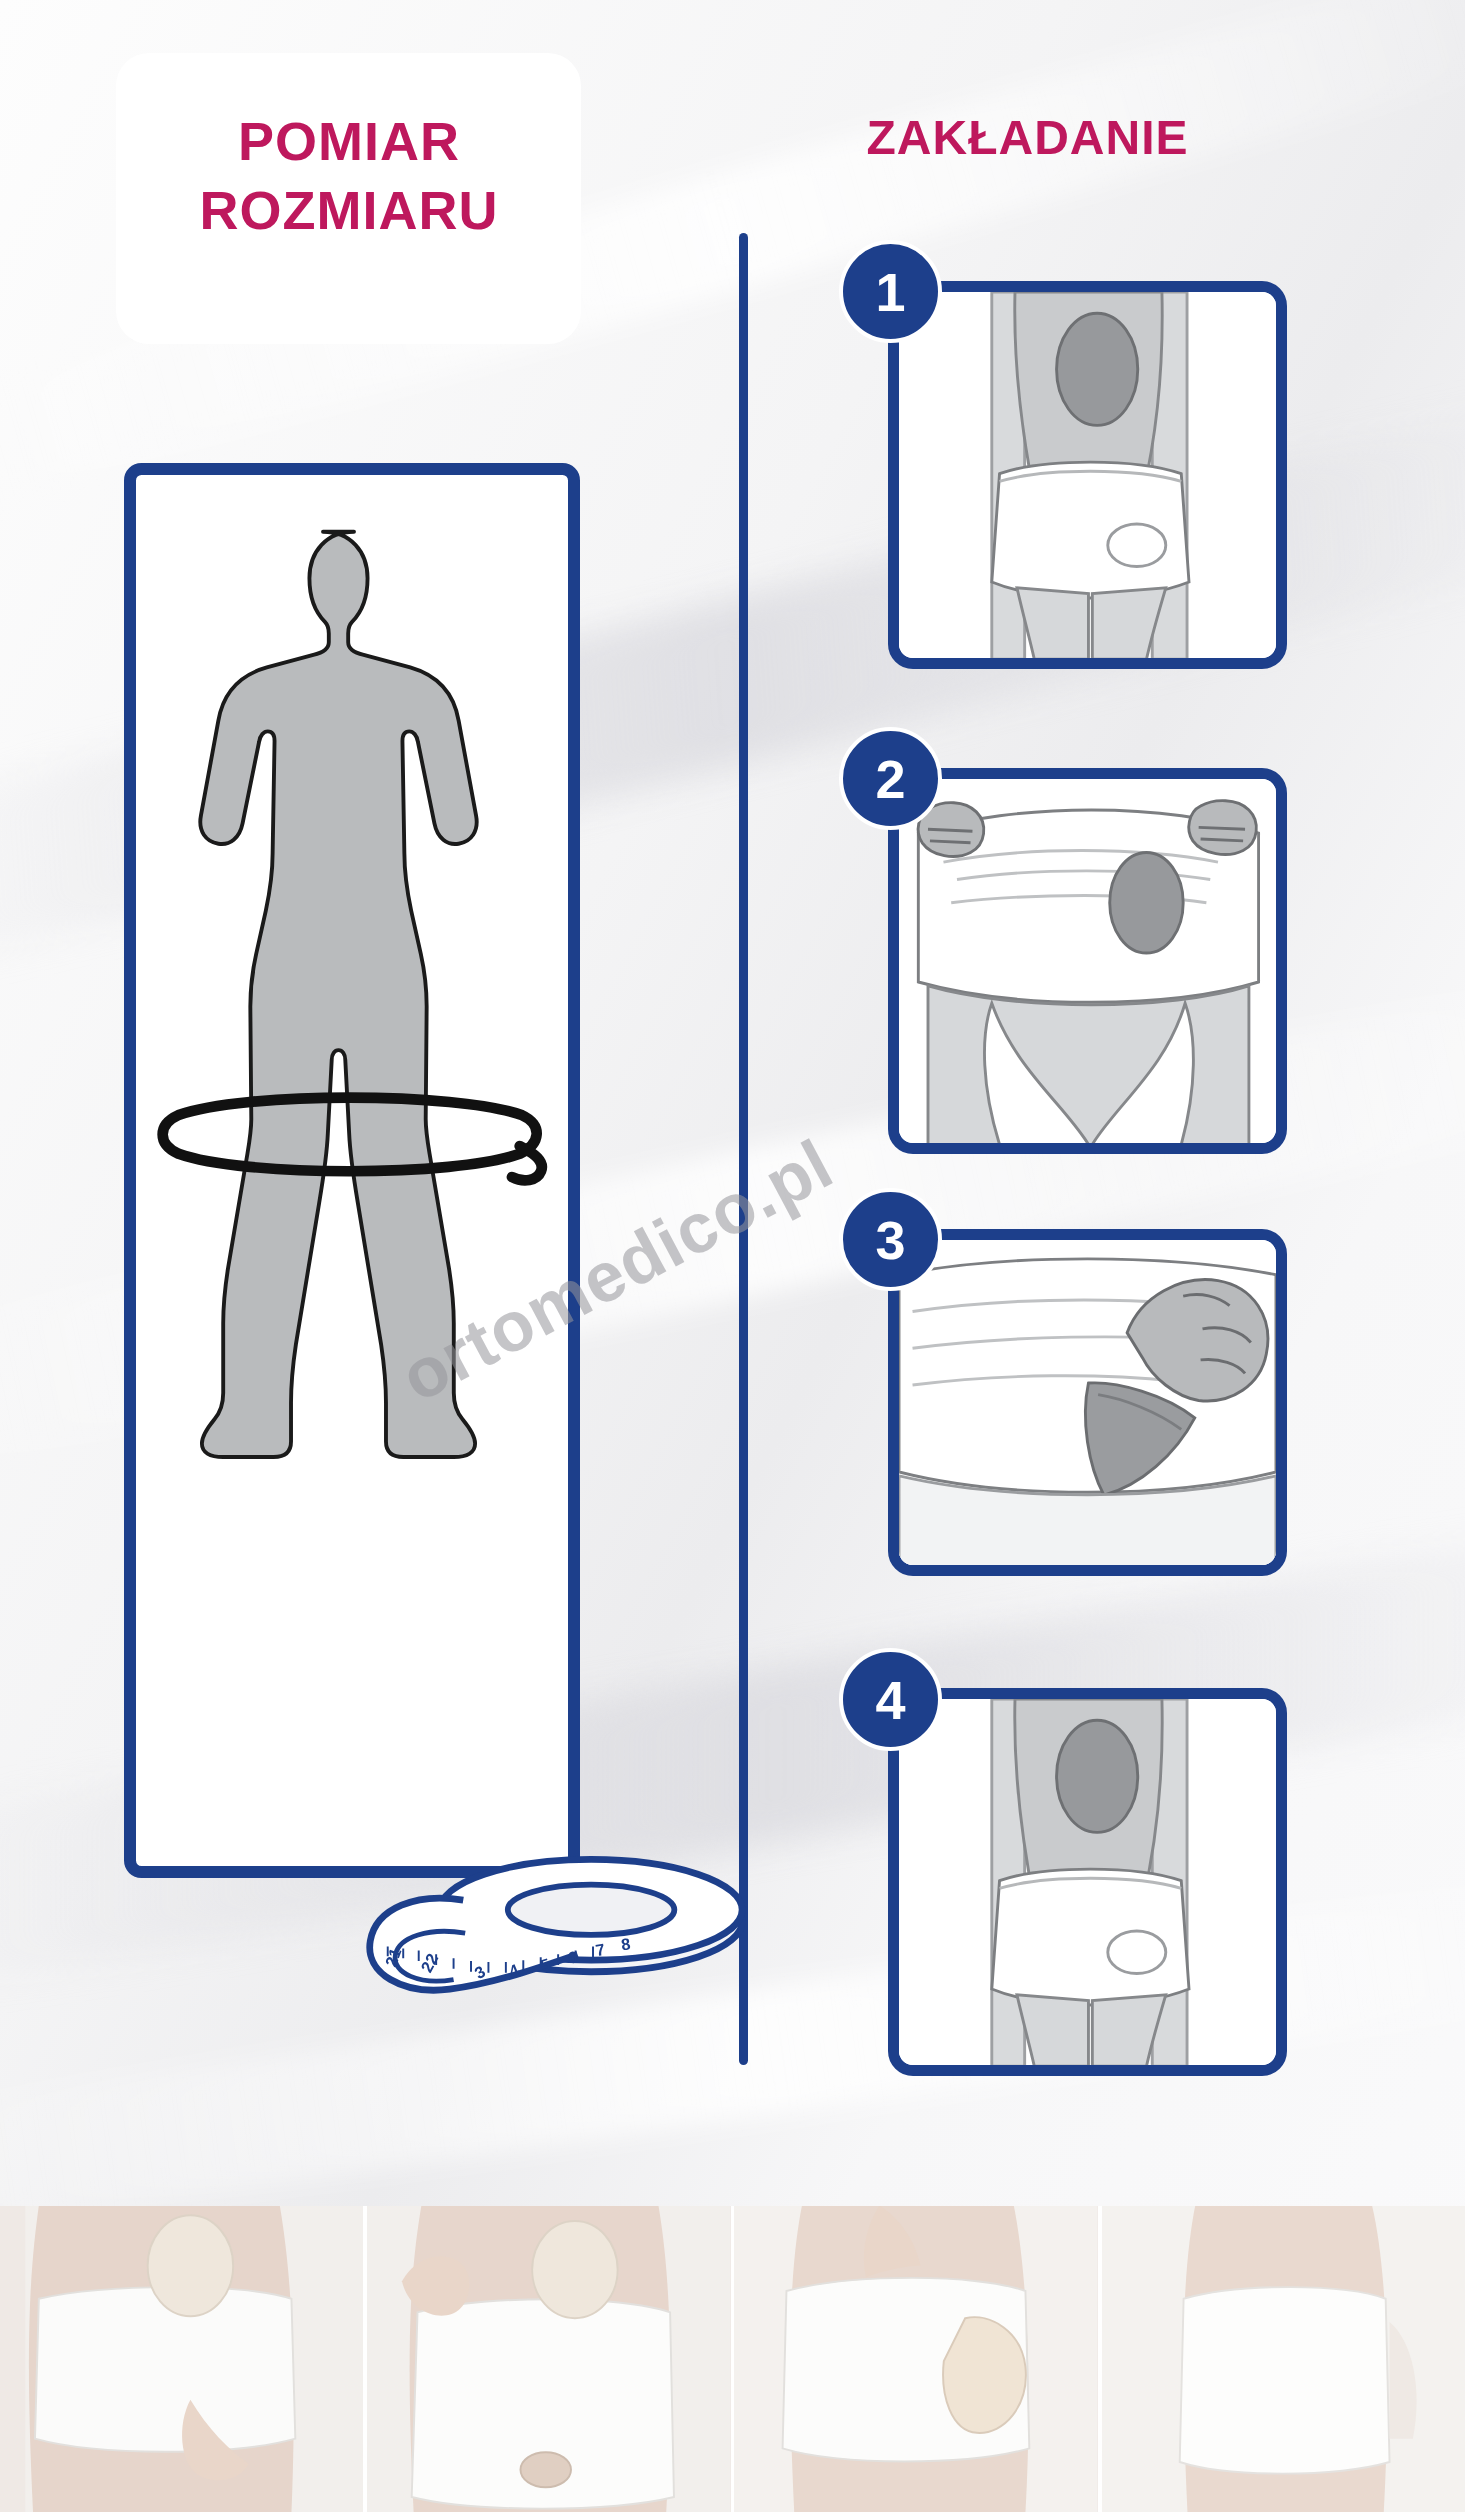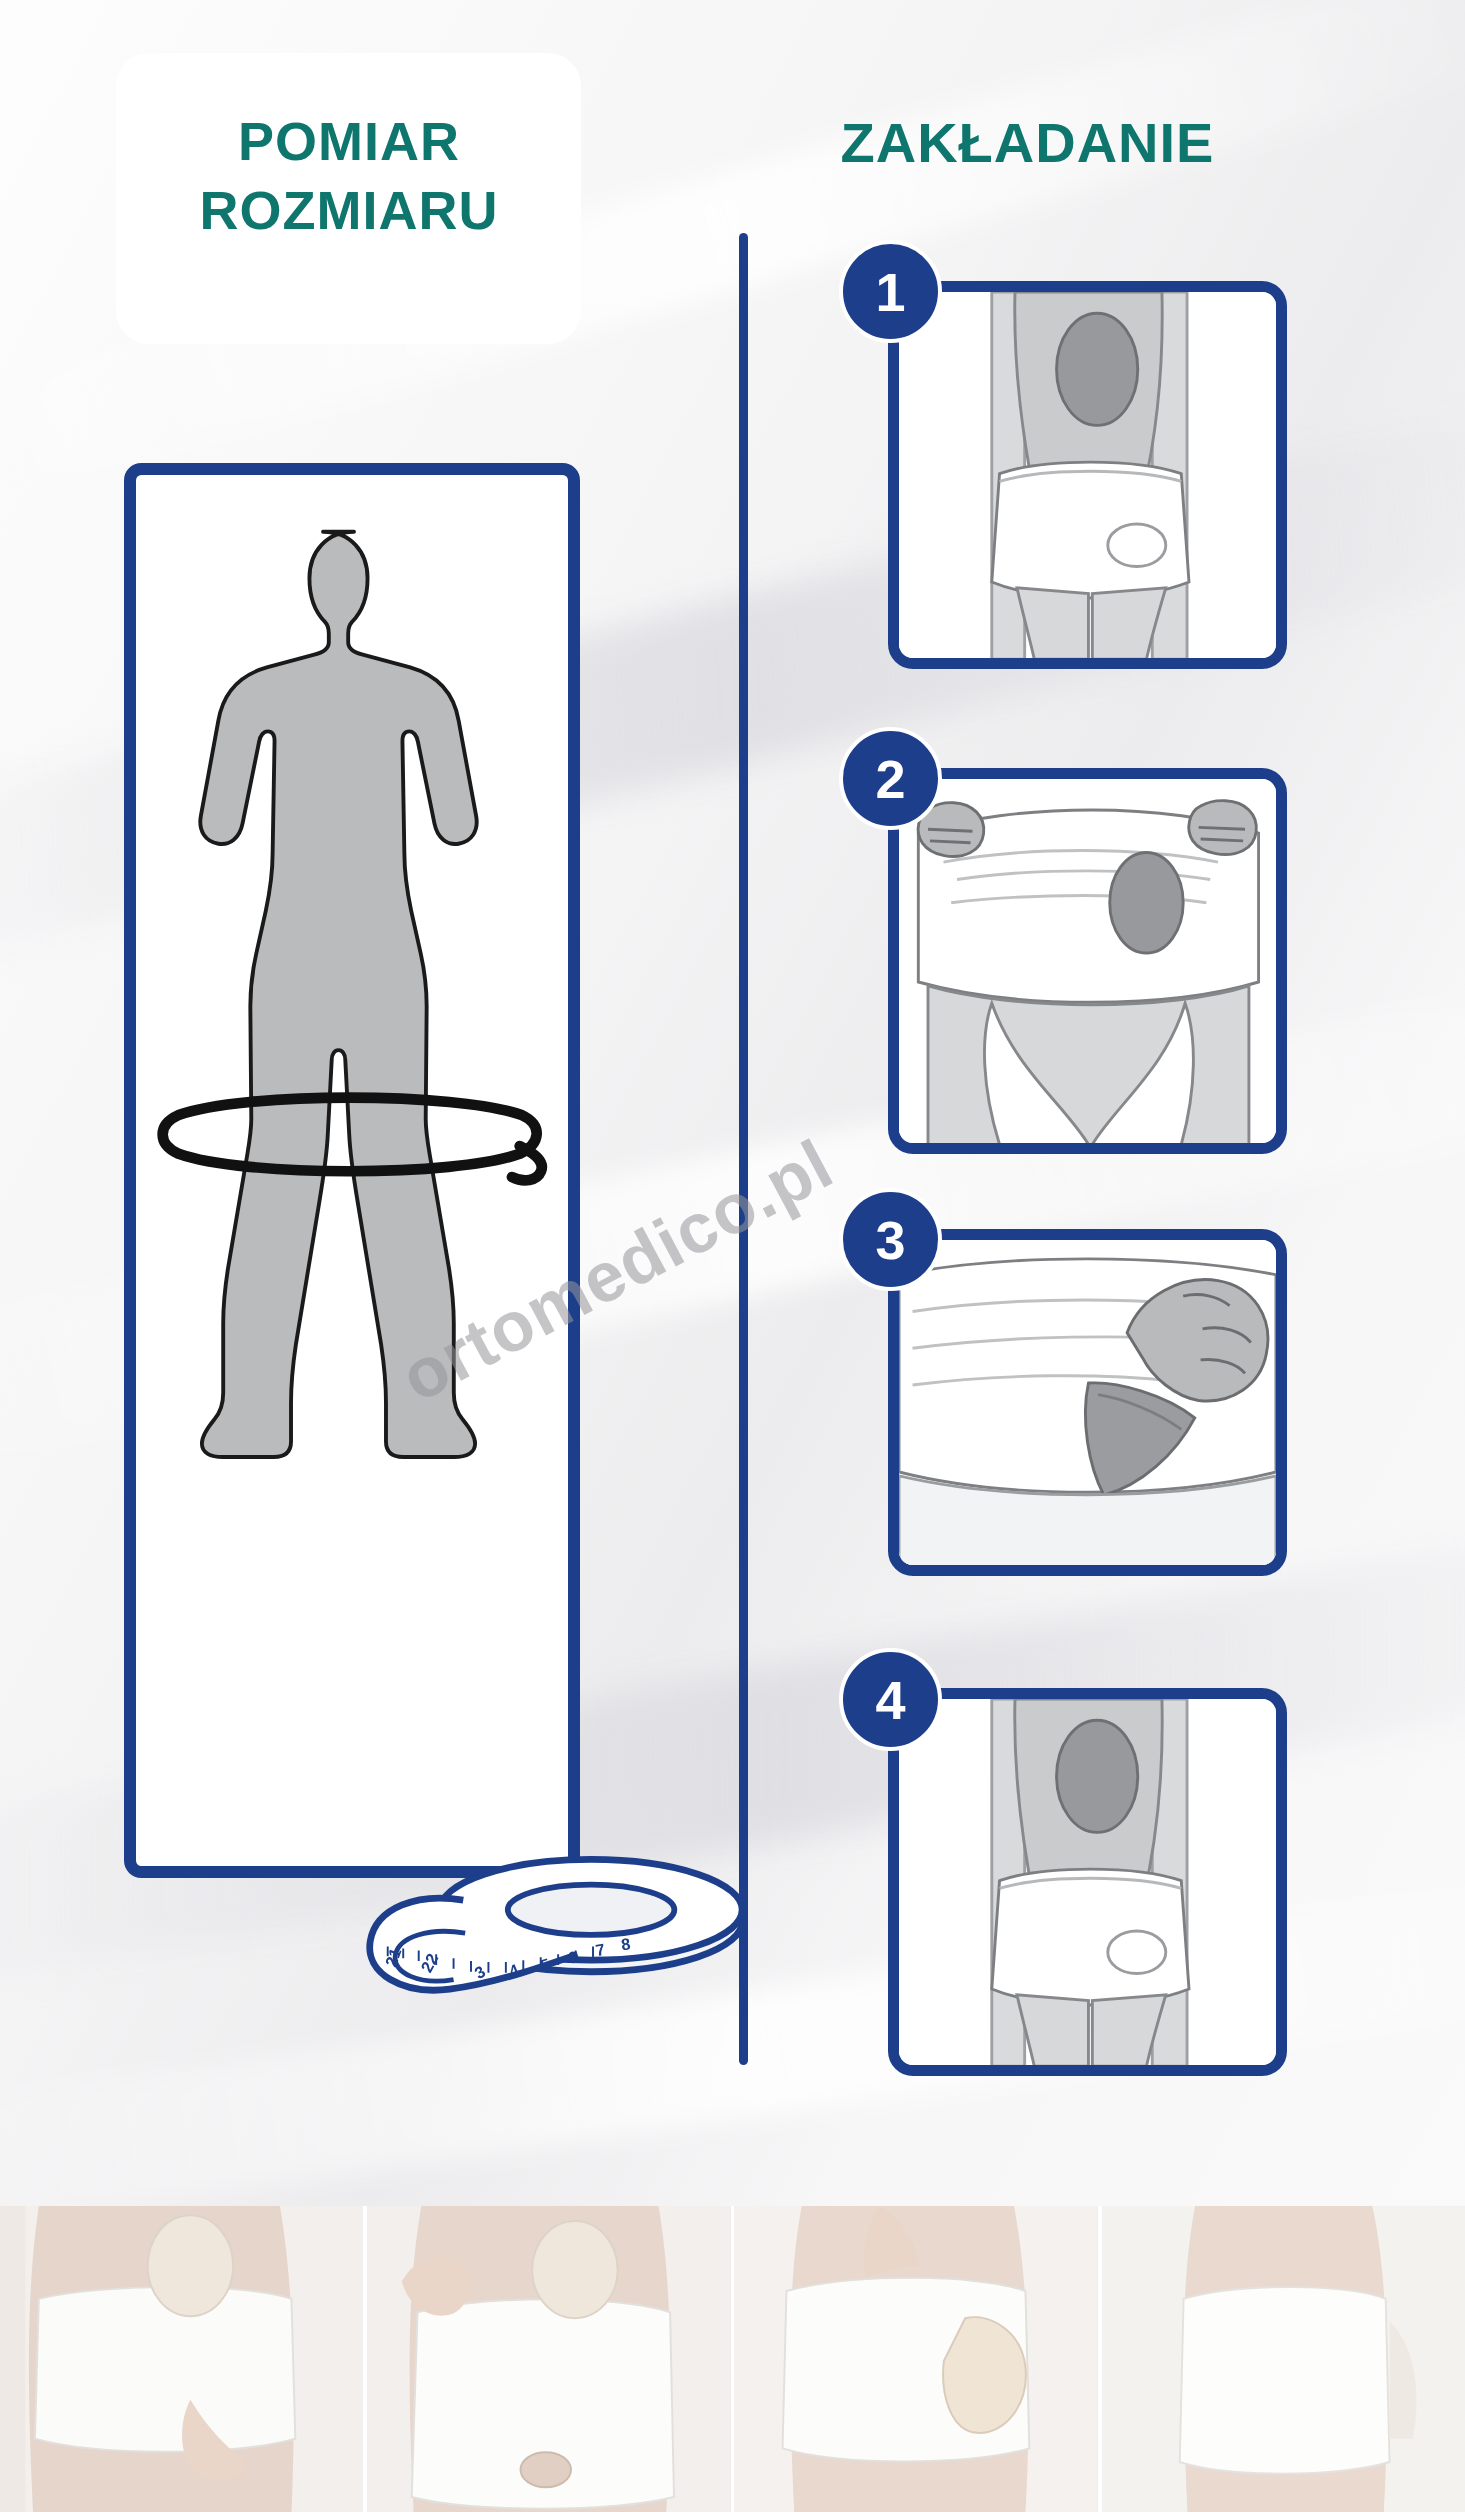--- a/index.html
+++ b/index.html
@@ -47,36 +47,36 @@
     left: 116px;
     top: 53px;
     width: 465px;
     height: 291px;
     background: #ffffff;
     border-radius: 33px;
   }
   .title {
     position: absolute;
     text-align: center;
-    color: #0f766e;
+    color: #be185d;
     font-weight: bold;
     letter-spacing: 1px;
     line-height: 1.28;
   }
   #title-left {
     left: 97px;
     top: 107px;
     width: 504px;
     font-size: 54px;
   }
   #title-right {
     left: 756px;
     top: 107px;
     width: 543px;
-    font-size: 56px;
+    font-size: 48px;
   }
 
   
   .divider {
     position: absolute;
     left: 739px;
     top: 233px;
     width: 8.7px;
     height: 1832px;
     background: #1d3f8b;

